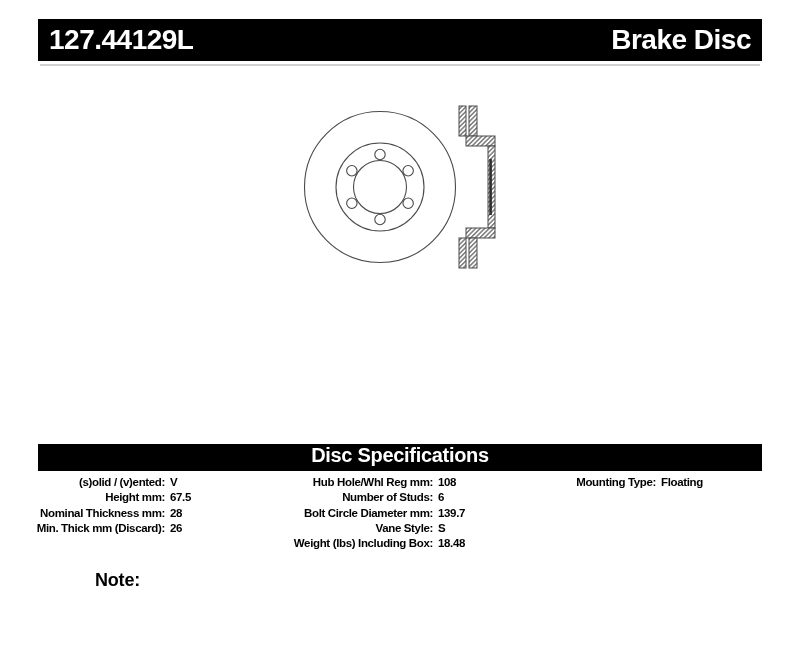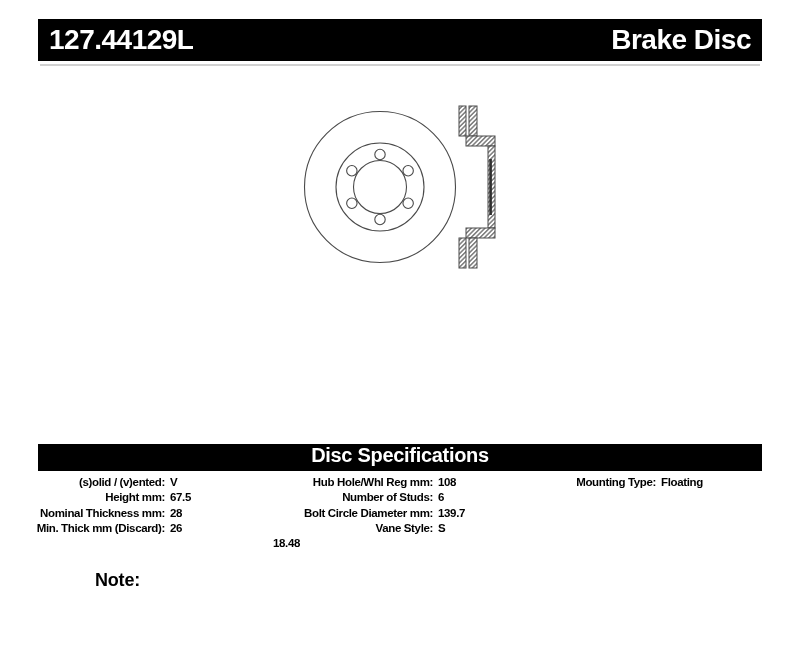--- a/index.html
+++ b/index.html
@@ -150,20 +150,21 @@
     </div>
     <div class="spec-row">
       <span class="spec-label">Bolt Circle Diameter mm:</span>
       <span class="spec-value">139.7</span>
     </div>
     <div class="spec-row">
       <span class="spec-label">Vane Style:</span>
       <span class="spec-value">S</span>
     </div>
     <div class="spec-row">
+      <span class="spec-label">Weight (lbs) Including Box:</span>
       <span class="spec-value">18.48</span>
     </div>
   </div>
 
   <div class="spec-col" id="col3">
     <div class="spec-row">
       <span class="spec-label">Mounting Type:</span>
       <span class="spec-value">Floating</span>
     </div>
   </div>

